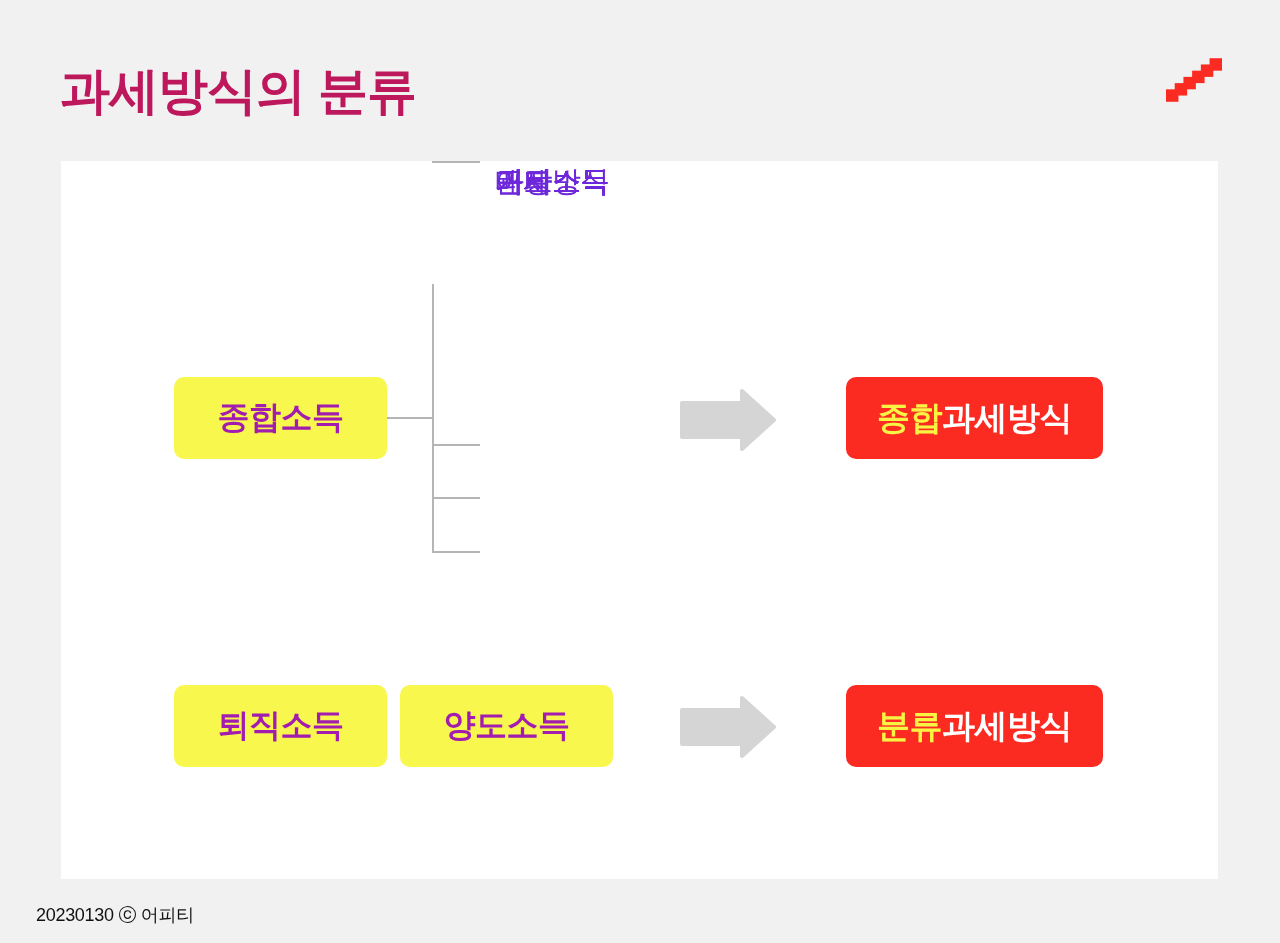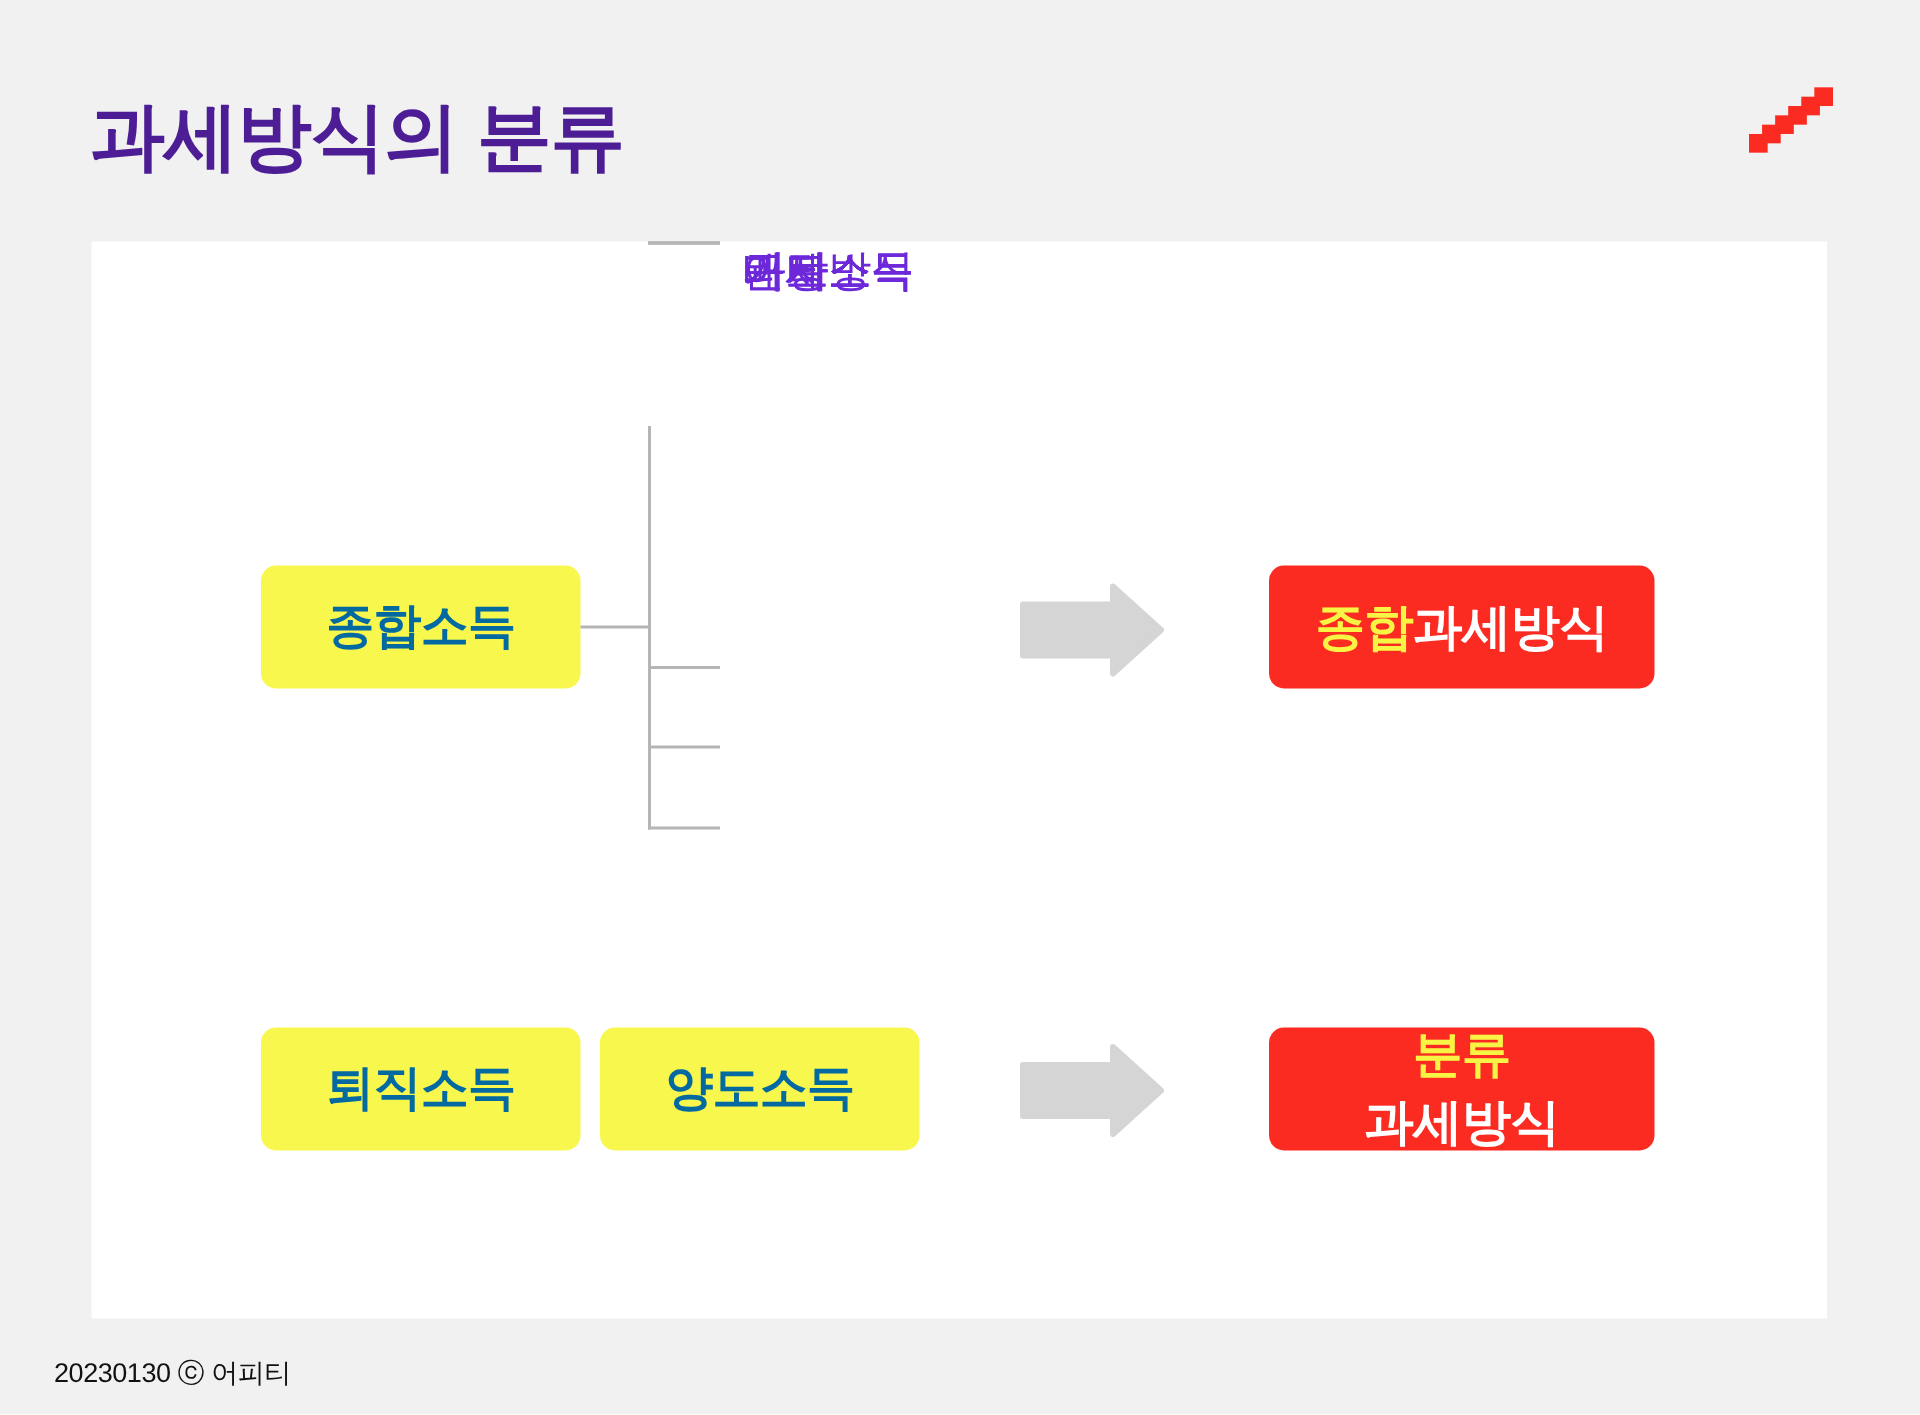--- a/index.html
+++ b/index.html
@@ -9,21 +9,21 @@
     background: #f1f1f1;
     font-family: "Liberation Sans", "DejaVu Sans", sans-serif;
     overflow: hidden;
   }
   .page-title {
     position: absolute;
     left: 60px; top: 58px;
     font-size: 50px;
     font-weight: 900;
     letter-spacing: -1px;
-    color: #4c1d95;
+    color: #be185d;
   }
   .stairs-icon {
     position: absolute;
     left: 1166px; top: 58px;
     width: 56px; height: 44px;
   }
   .card {
     position: absolute;
     left: 61px; top: 161px;
     width: 1157px; height: 718px;
@@ -33,21 +33,21 @@
     position: absolute;
     width: 213px; height: 82px;
     border-radius: 10px;
     display: flex;
     align-items: center;
     justify-content: center;
     font-size: 32px;
     font-weight: 800;
     letter-spacing: -0.5px;
   }
-  .box-yellow { background: #f8f74e; color: #0369a1; }
+  .box-yellow { background: #f8f74e; color: #a21caf; }
   .box-red {
     width: 257px;
     background: #fb2b22;
     color: #ffffff;
     font-size: 33px;
     text-align: right;
   }
   .box-red .hl { color: #f8f444; }
   .branch-line, .stem-line, .trunk-line {
     position: absolute;
@@ -136,20 +136,20 @@
   </div>
 
   <div class="box box-yellow" style="left:339px; top:524px;">양도소득</div>
 
   <div class="box box-yellow" style="left:113px; top:524px;">퇴직소득</div>
 
   <svg class="arrow-right-icon" style="left:619px; top:534px;" viewBox="0 0 96 64" aria-hidden="true">
     <polygon points="2,15 62,15 62,3 94,32 62,61 62,49 2,49" fill="#d5d5d5" stroke="#d5d5d5" stroke-width="4" stroke-linejoin="round"></polygon>
   </svg>
 
-  <div class="box box-red" style="left:785px; top:524px;flex-direction:column;">
+  <div class="box box-red" style="left:785px; top:524px;">
     <span class="hl">분류</span>
       <span>과세방식</span>
   </div>
 
 </div>
 
 <div class="footer-credit">20230130 ⓒ 어피티</div>
 
 </body></html>

